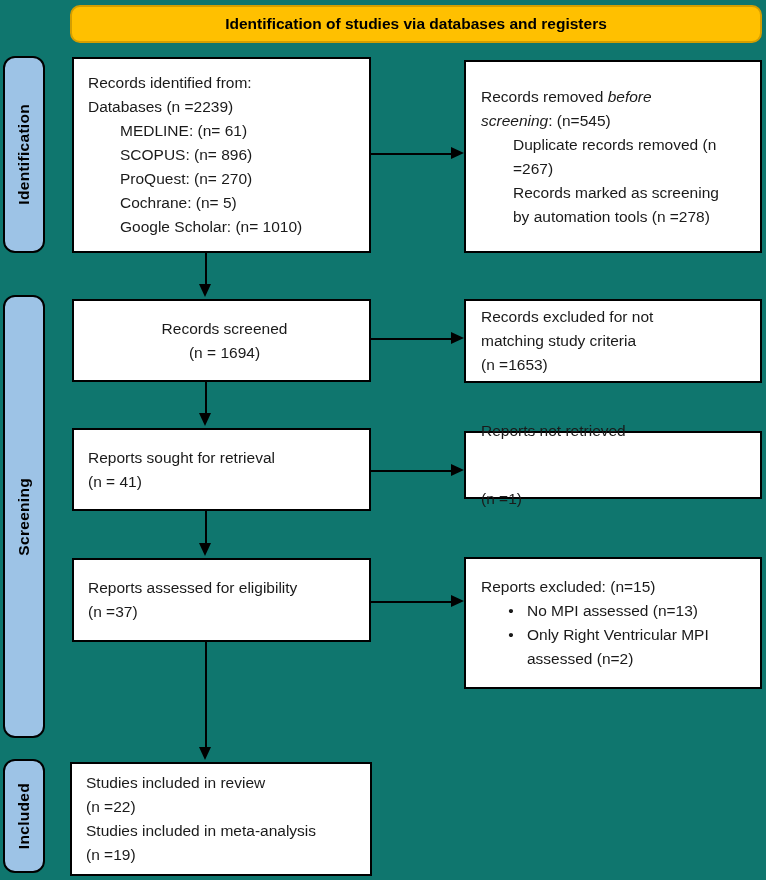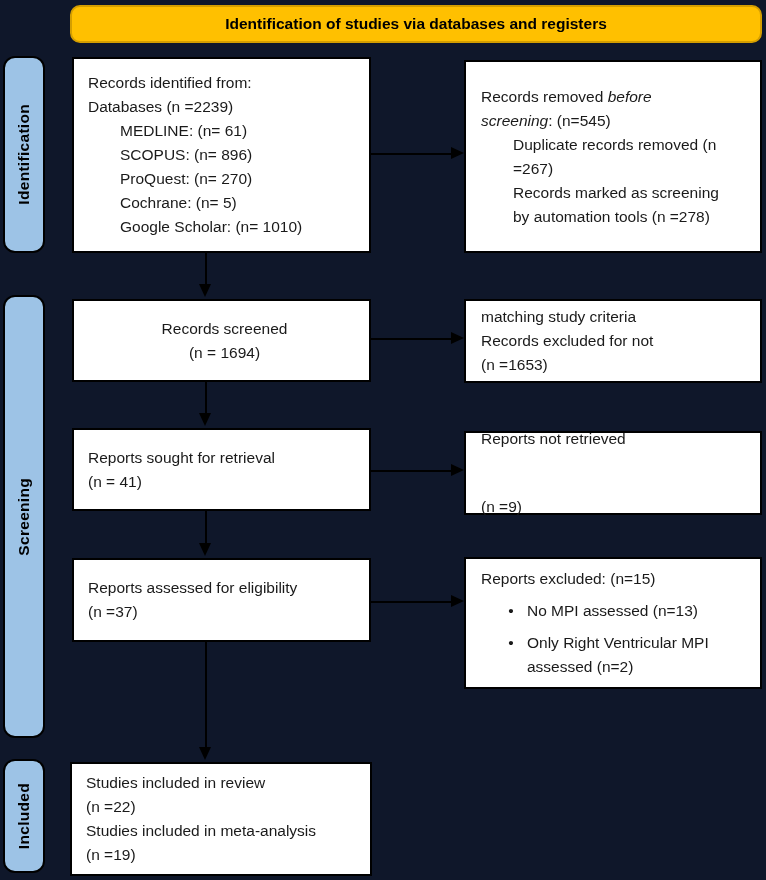--- a/index.html
+++ b/index.html
@@ -4,21 +4,21 @@
 <style>
   :root{
     --banner-fill:#FFC000;
     --banner-border:#D49E00;
     --stage-fill:#9DC3E6;
     --box-border:#000000;
     --ink:#1a1a1a;
   }
   html,body{margin:0;padding:0;background:#ffffff;}
   .canvas{
-    position:relative;width:766px;height:880px;background:#0f172a;
+    position:relative;width:766px;height:880px;background:#0f766e;
     font-family:"Liberation Sans", sans-serif;color:var(--ink);
     overflow:hidden;
   }
   .banner{
     position:absolute;left:70px;top:5px;width:692px;height:38px;
     background:var(--banner-fill);border:2px solid var(--banner-border);
     border-radius:10px;box-sizing:border-box;
     display:flex;align-items:center;justify-content:center;
     font-size:15.5px;font-weight:bold;color:#000;
   }
@@ -103,31 +103,31 @@
   <div class="box" style="left:464px;top:60px;width:298px;height:193px;padding-left:15px;">
     <div class="line"><span>Records removed </span><i>before</i></div>
     <div class="line"><i>screening</i><span>: (n=545)</span></div>
     <div class="line sub">Duplicate records removed (n</div>
     <div class="line sub">=267)</div>
     <div class="line sub">Records marked as screening</div>
     <div class="line sub">by automation tools (n =278)</div>
   </div>
 
   <div class="box" style="left:464px;top:299px;width:298px;height:84px;padding-left:15px;">
+    <div class="line">Records excluded for not</div>
     <div class="line">matching study criteria</div>
-    <div class="line">Records excluded for not</div>
     <div class="line">(n =1653)</div>
   </div>
 
-  <div class="box" style="left:464px;top:431px;width:298px;height:84px;padding-left:15px;gap:44px;">
+  <div class="box" style="left:464px;top:431px;width:298px;height:68px;padding-left:15px;gap:44px;">
     <div class="line">Reports not retrieved</div>
-    <div class="line">(n =9)</div>
+    <div class="line">(n =1)</div>
   </div>
 
-  <div class="box" style="left:464px;top:557px;width:298px;height:132px;padding-left:15px;gap:8px;">
+  <div class="box" style="left:464px;top:557px;width:298px;height:132px;padding-left:15px;">
     <div class="line">Reports excluded: (n=15)</div>
     <div class="bullet-row">
       <span class="dot">•</span>
       <span>
         <div class="line">No MPI assessed (n=13)</div>
       </span>
     </div>
     <div class="bullet-row">
       <span class="dot">•</span>
       <span>

